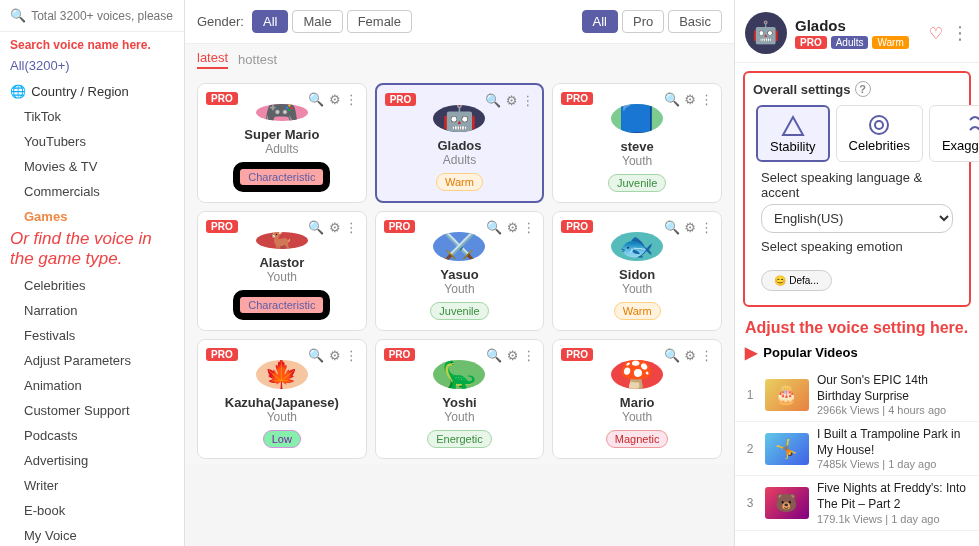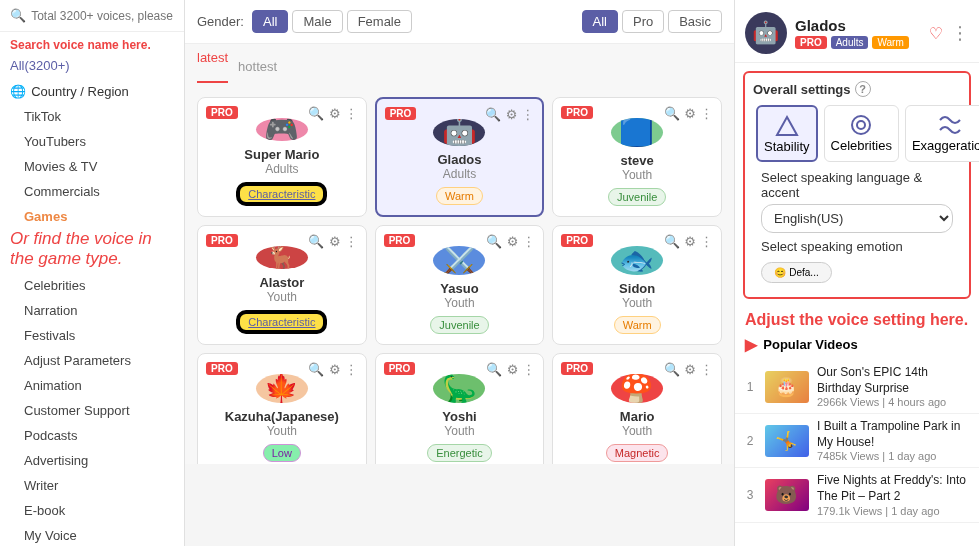--- a/index.html
+++ b/index.html
@@ -135,21 +135,21 @@
       align-items: center;
       padding: 6px 12px;
       gap: 10px;
       background: #f7f7f7;
     }
     .tab-label {
       font-size: 13px;
       color: #999;
       cursor: pointer;
     }
-    .tab-label.active { color: #e44; border-bottom: 2px solid #e44; padding-bottom: 16px; }
+    .tab-label.active { color: #e44; border-bottom: 2px solid #e44; padding-bottom: 2px; }
 
     
     .voice-grid {
       display: grid;
       grid-template-columns: repeat(3, 1fr);
       gap: 8px;
       padding: 8px 12px;
       overflow-y: auto;
       flex: 1;
     }
@@ -214,21 +214,21 @@
       font-size: 12px;
       color: #888;
       margin-bottom: 4px;
     }
     .voice-tag {
       font-size: 11px;
       border-radius: 10px;
       padding: 2px 8px;
       margin-top: 2px;
     }
-    .tag-characteristic { background: #fde047; color: #5b5ea6; border: 4px solid #000000; text-decoration: underline; }
+    .tag-characteristic { background: #fca5a5; color: #5b5ea6; border: 7px solid #000000; }
     .tag-warm { background: #fff3e0; color: #e67c00; border: 1px solid #ffd180; }
     .tag-juvenile { background: #e8f5e9; color: #388e3c; border: 1px solid #a5d6a7; }
     .tag-warm2 { background: #fff3e0; color: #e67c00; border: 1px solid #ffd180; }
     .tag-low { background: #86efac; color: #7b1fa2; border: 1px solid #ce93d8; }
     .tag-energetic { background: #e8f5e9; color: #388e3c; border: 1px solid #a5d6a7; }
     .tag-magnetic { background: #fce4ec; color: #c62828; border: 1px solid #ef9a9a; }
 
     
     #right-panel {
       width: 245px;
@@ -286,21 +286,21 @@
       display: flex;
       justify-content: space-around;
       margin-bottom: 8px;
     }
     .setting-icon-btn {
       display: flex;
       flex-direction: column;
       align-items: center;
       cursor: pointer;
       flex: 1;
-      padding: 6px 6px;
+      padding: 6px 12px;
       border-radius: 6px;
       border: 1px solid #e0e0e0;
       margin: 0 3px;
       background: #fff;
     }
     .setting-icon-btn.active {
       border: 2px solid #5b5ea6;
       background: #f0f0ff;
     }
 
@@ -311,21 +311,21 @@
       border: 1px solid #ccc;
       border-radius: 12px;
       padding: 5px 8px;
       font-size: 13px;
       color: #333;
       background: #fff;
       cursor: pointer;
     }
 
     .emotion-section { padding: 0 8px 6px 8px; }
-    .emotion-label { font-size: 13px; color: #333; margin-bottom: 8px; }
+    .emotion-label { font-size: 13px; color: #333; margin-bottom: 16px; }
     .emotion-btn {
       border: 1px solid #ccc;
       border-radius: 16px;
       padding: 4px 12px;
       font-size: 10px;
       background: #f5f5f5;
       cursor: pointer;
       display: inline-flex;
       align-items: center;
       gap: 4px;

